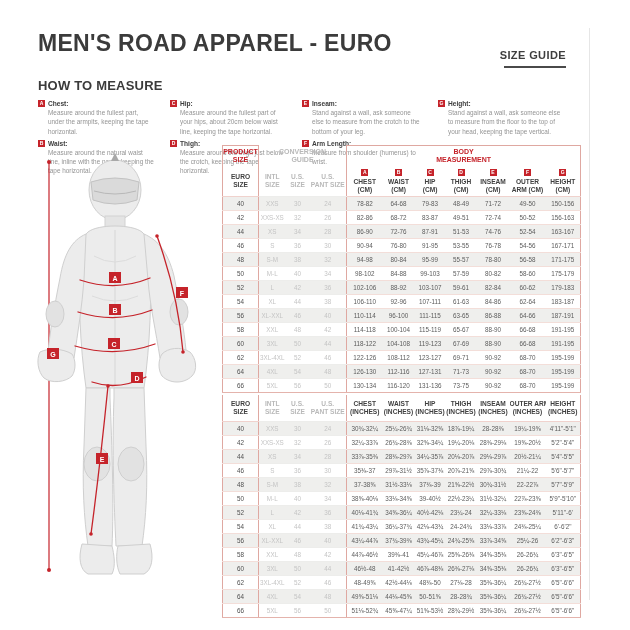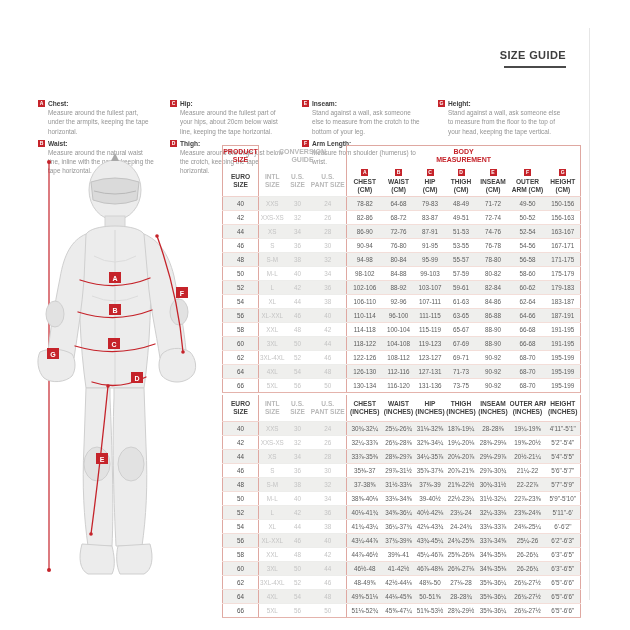--- a/index.html
+++ b/index.html
@@ -49,25 +49,27 @@
   td.c0{color:#4f4f4f;}
   tr.stripe td{background:#efefed;}
   tbody tr:last-child td{border-bottom:1px solid #e4b3ac;}
 </style>
 </head>
 <body>
 
 <div class="page">
   <div class="page-edge"></div>
 
+  <div class="title">MEN'S ROAD APPAREL - EURO</div>
   <div class="size-guide">
     <div class="sg-text">SIZE GUIDE</div>
     <div class="rule"></div>
   </div>
 
+  <div class="htm-heading">HOW TO MEASURE</div>
   <div class="htm" id="htm">
       <div class="htm-col">
         <div class="htm-item">
           <div class="htm-head">
             <span class="htm-letter">A</span>
             <span class="htm-name">Chest:</span>
           </div>
           <div class="htm-text">Measure around the fullest part, under the armpits, keeping the tape horizontal.</div>
         </div>
         <div class="htm-item">

